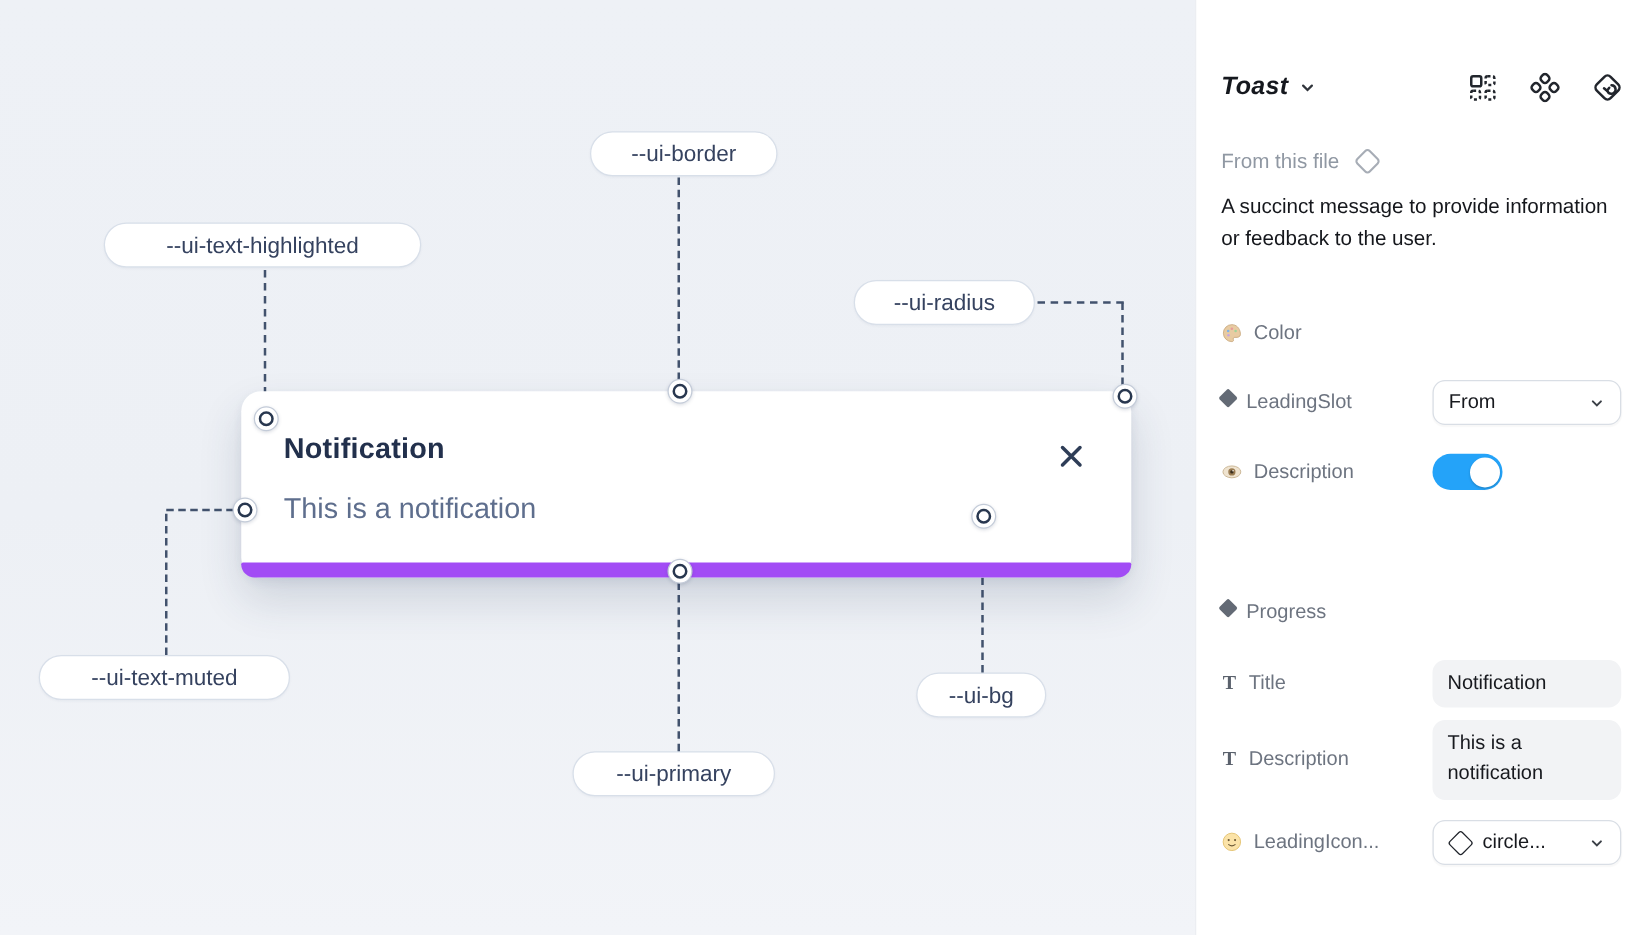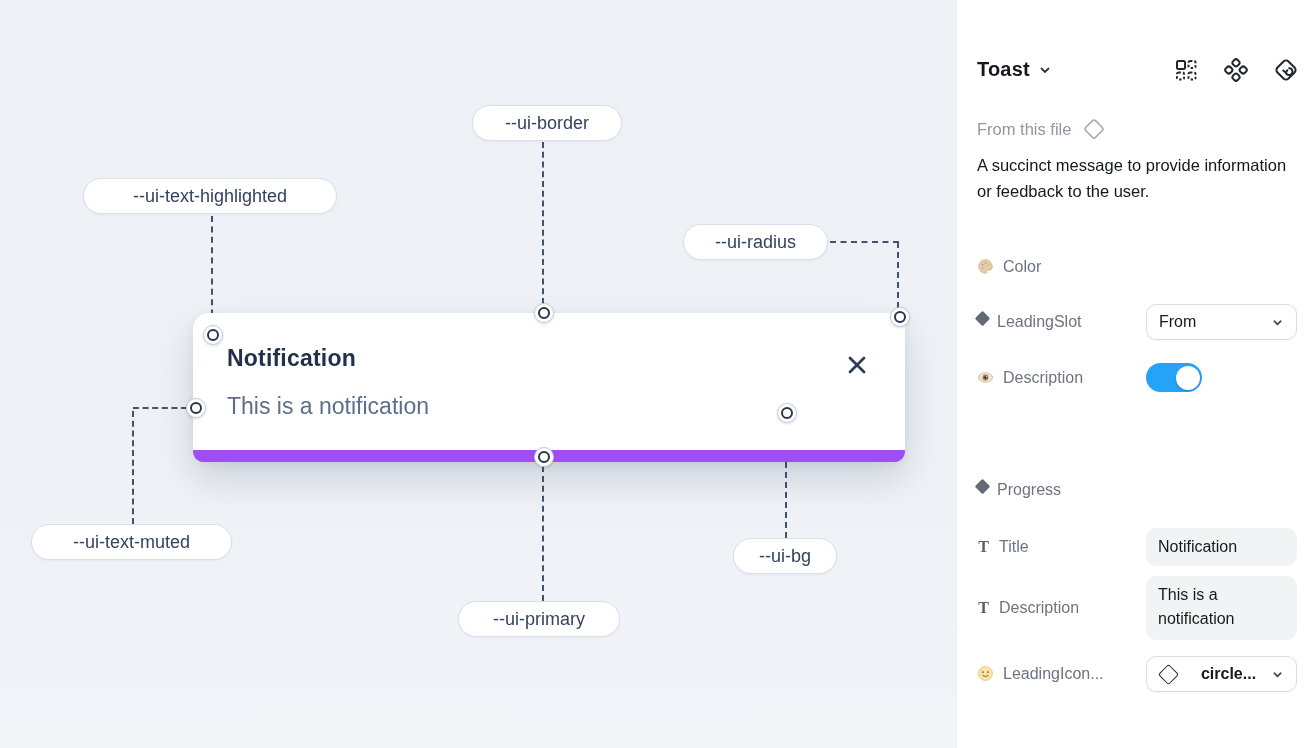--- a/index.html
+++ b/index.html
@@ -32,21 +32,21 @@
   .dot { position:absolute; width:20px; height:20px; border-radius:50%;
     background:#ffffff; border:1px solid #c3cbd8; display:flex; align-items:center;
     justify-content:center; box-shadow:0 1px 3px rgba(44,62,94,.18); }
   .dot .inner { width:12px; height:12px; border-radius:50%; border:2.5px solid #28374f;
     background:#ffffff; }
 
   
   .panel { position:relative; width:356px; height:748px; background:#ffffff;
     border-left:1px solid #eceef2; }
   .panel-header { position:absolute; left:20px; top:58px; display:flex; align-items:center; gap:8px; }
-  .panel-title { font-size:20px; font-weight:700; color:#15181e; letter-spacing:.2px; }
+  .panel-title { font-size:20px; font-weight:700; color:#15181e; letter-spacing:.2px;font-style:italic; }
   .hdr-icons { position:absolute; right:14px; top:58px; display:flex; gap:26px; align-items:center; }
   .hdr-icons .hicon { width:24px; height:24px; cursor:pointer; }
 
   .from-file { position:absolute; left:20px; top:116px; display:flex; align-items:center; gap:10px;
     font-size:16.5px; color:#9098a3; }
   .panel-desc { position:absolute; left:20px; top:152px; width:326px; font-size:16.5px;
     color:#15171c; line-height:26px; }
 
   .prop-row { position:absolute; left:20px; width:322px; display:flex; align-items:center; }
   .prop-label { display:flex; align-items:flex-start; gap:9px; font-size:16px; color:#6d7480; }
@@ -250,21 +250,21 @@
         <circle cx="10" cy="10" r="8.2" fill="#fbe3a8" stroke="#e4c372" stroke-width=".9"></circle>
         <circle cx="7" cy="8.3" r="1" fill="#6b5836"></circle>
           <circle cx="13" cy="8.3" r="1" fill="#6b5836"></circle>
         <path d="M7 12.6 q3 2.2 6 0" stroke="#6b5836" stroke-width="1.1" fill="none" stroke-linecap="round"></path>
       </svg>
       <span>LeadingIcon...</span>
     </div>
     <div class="prop-control">
       <div class="select">
         <span class="icon-diamond-outline"></span>
-        <span class="sel-value" style="font-weight:700;text-align:center;">circle...</span>
+        <span class="sel-value" style="font-weight:400;">circle...</span>
         <svg class="chev" width="13" height="13" viewBox="0 0 14 14" fill="none" stroke="#3c4148" stroke-width="1.7" stroke-linecap="round">
             <path d="M3.5 5.5 L7 9 L10.5 5.5"></path>
           </svg>
       </div>
     </div>
   </div>
 
 </div>
 
 </body></html>

